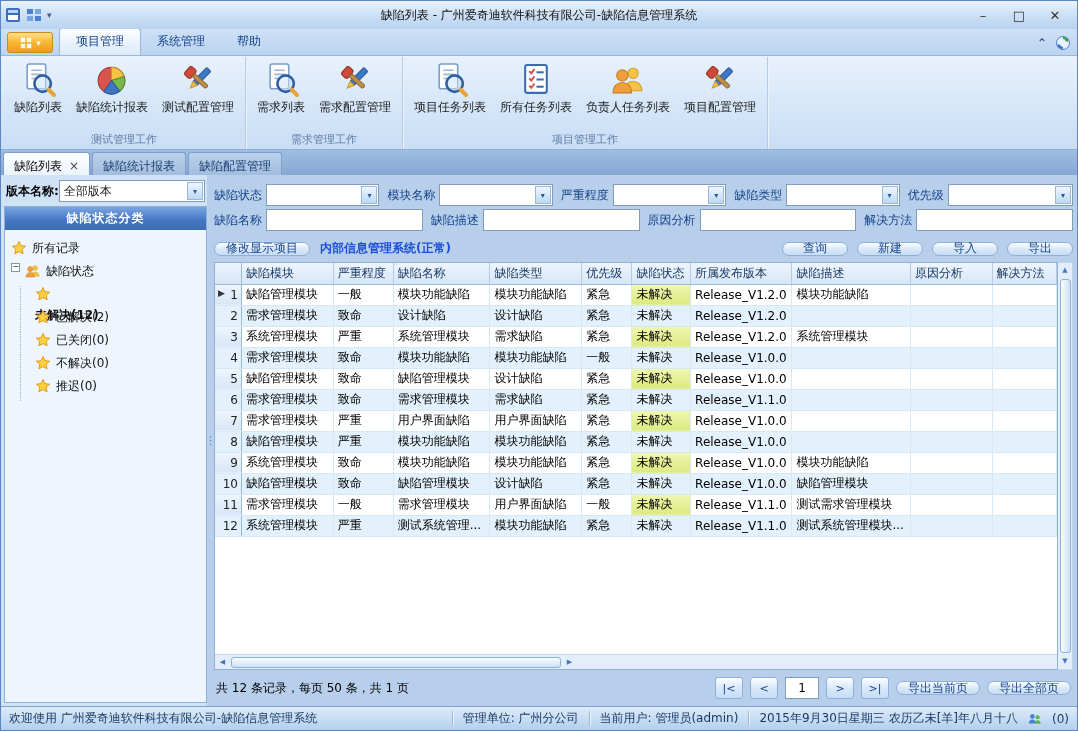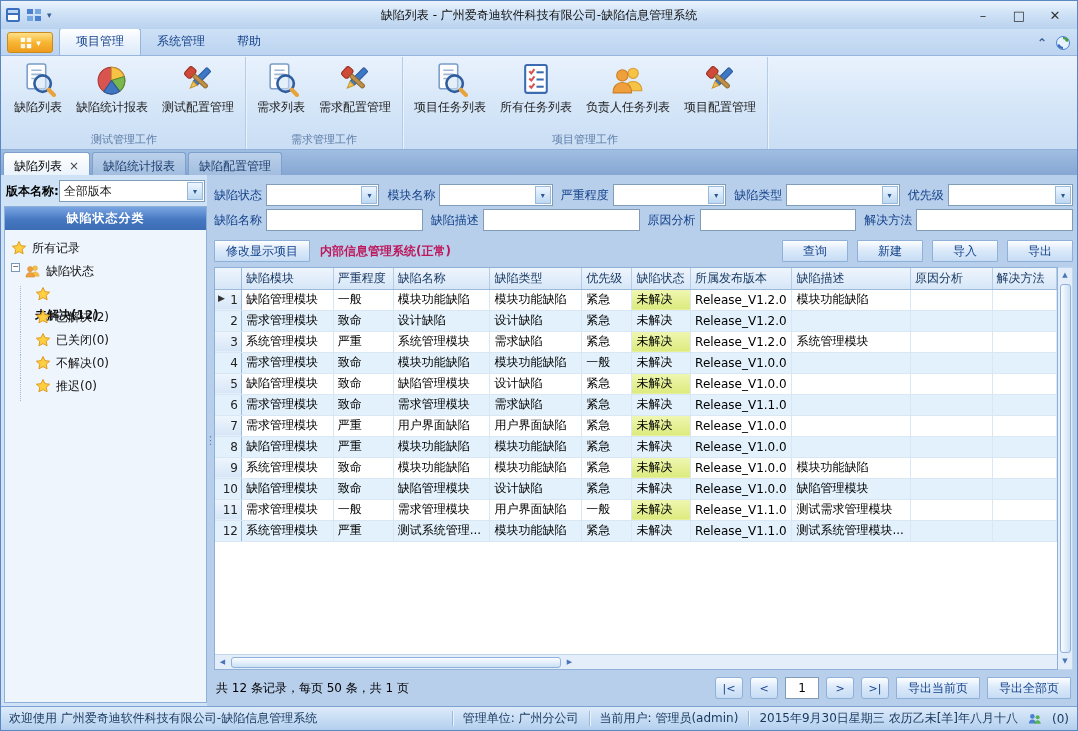--- a/index.html
+++ b/index.html
@@ -66,23 +66,23 @@
   .filter-row { display:flex; align-items:center; margin:3px 0; }
   .f-pair { display:flex; align-items:center; gap:4px; flex:1; margin-right:8px; }
   .f-pair:last-child { margin-right:0; }
   .f-label { color:#15428b; white-space:nowrap; }
   .f-field { flex:1; height:22px; position:relative; background:#fff; border:1px solid #7f9db9; }
   .f-field input { width:100%; height:100%; border:none; outline:none; padding:0 18px 0 3px; font:inherit; background:transparent; }
   .f-field.text input { padding-right:3px; }
 
   
   .action-row { display:flex; align-items:center; gap:10px; margin:2px 0 5px; }
-  .btn { height:22px; padding:0 11px; background:linear-gradient(#fdfeff,#dceafa 45%,#c6dcf4); border:1px solid #8fb0d8; border-radius:1px; color:#15428b; font:inherit; display:inline-flex; align-items:center; justify-content:center; white-space:nowrap; }
+  .btn { height:14px; padding:0 11px; background:linear-gradient(#fdfeff,#dceafa 45%,#c6dcf4); border:1px solid #8fb0d8; border-radius:9px; color:#15428b; font:inherit; display:inline-flex; align-items:center; justify-content:center; white-space:nowrap; }
   .btn.act { min-width:66px; }
-  .sys-title { font-weight:bold; color:#be185d; }
+  .sys-title { font-weight:bold; color:#1d4ed8; }
   .action-spacer { flex:1; }
   #action-buttons { display:flex; gap:9px; }
 
   
   .grid-outer { flex:1; display:flex; overflow:hidden; }
   .grid-frame { flex:1; display:flex; flex-direction:column; border:1px solid #8fb0d8; background:#fff; overflow:hidden; }
   .grid-clip { flex:1; overflow:hidden; }
   table.grid { border-collapse:collapse; table-layout:fixed; }
   table.grid th { height:21px; background:linear-gradient(#eef5fd,#d6e6f7); border-right:1px solid #b6cce6; border-bottom:1px solid #9cb9da; font-weight:normal; color:#1a3a64; text-align:left; padding:0 4px; white-space:nowrap; overflow:hidden; }
   table.grid td { height:21px; border-right:1px solid #d9e6f4; border-bottom:1px solid #d9e6f4; padding:0 4px; white-space:nowrap; overflow:hidden; color:#000; }

